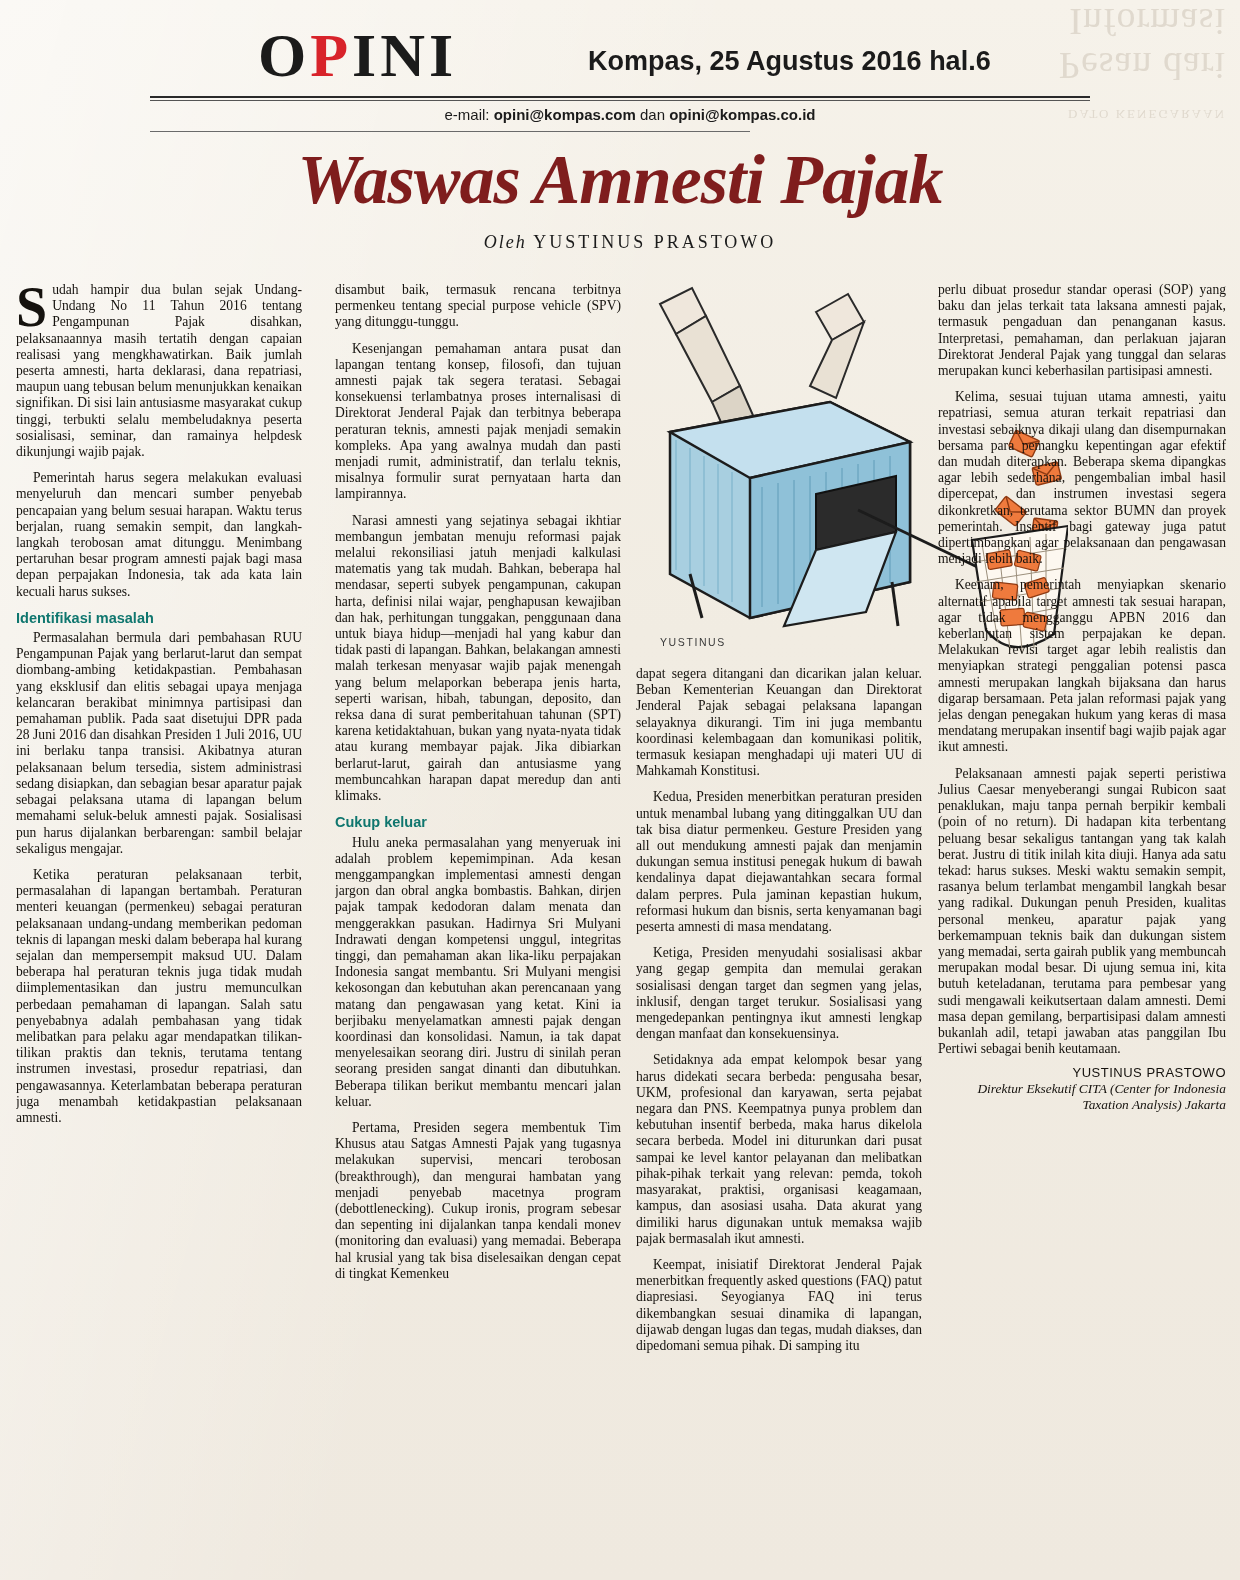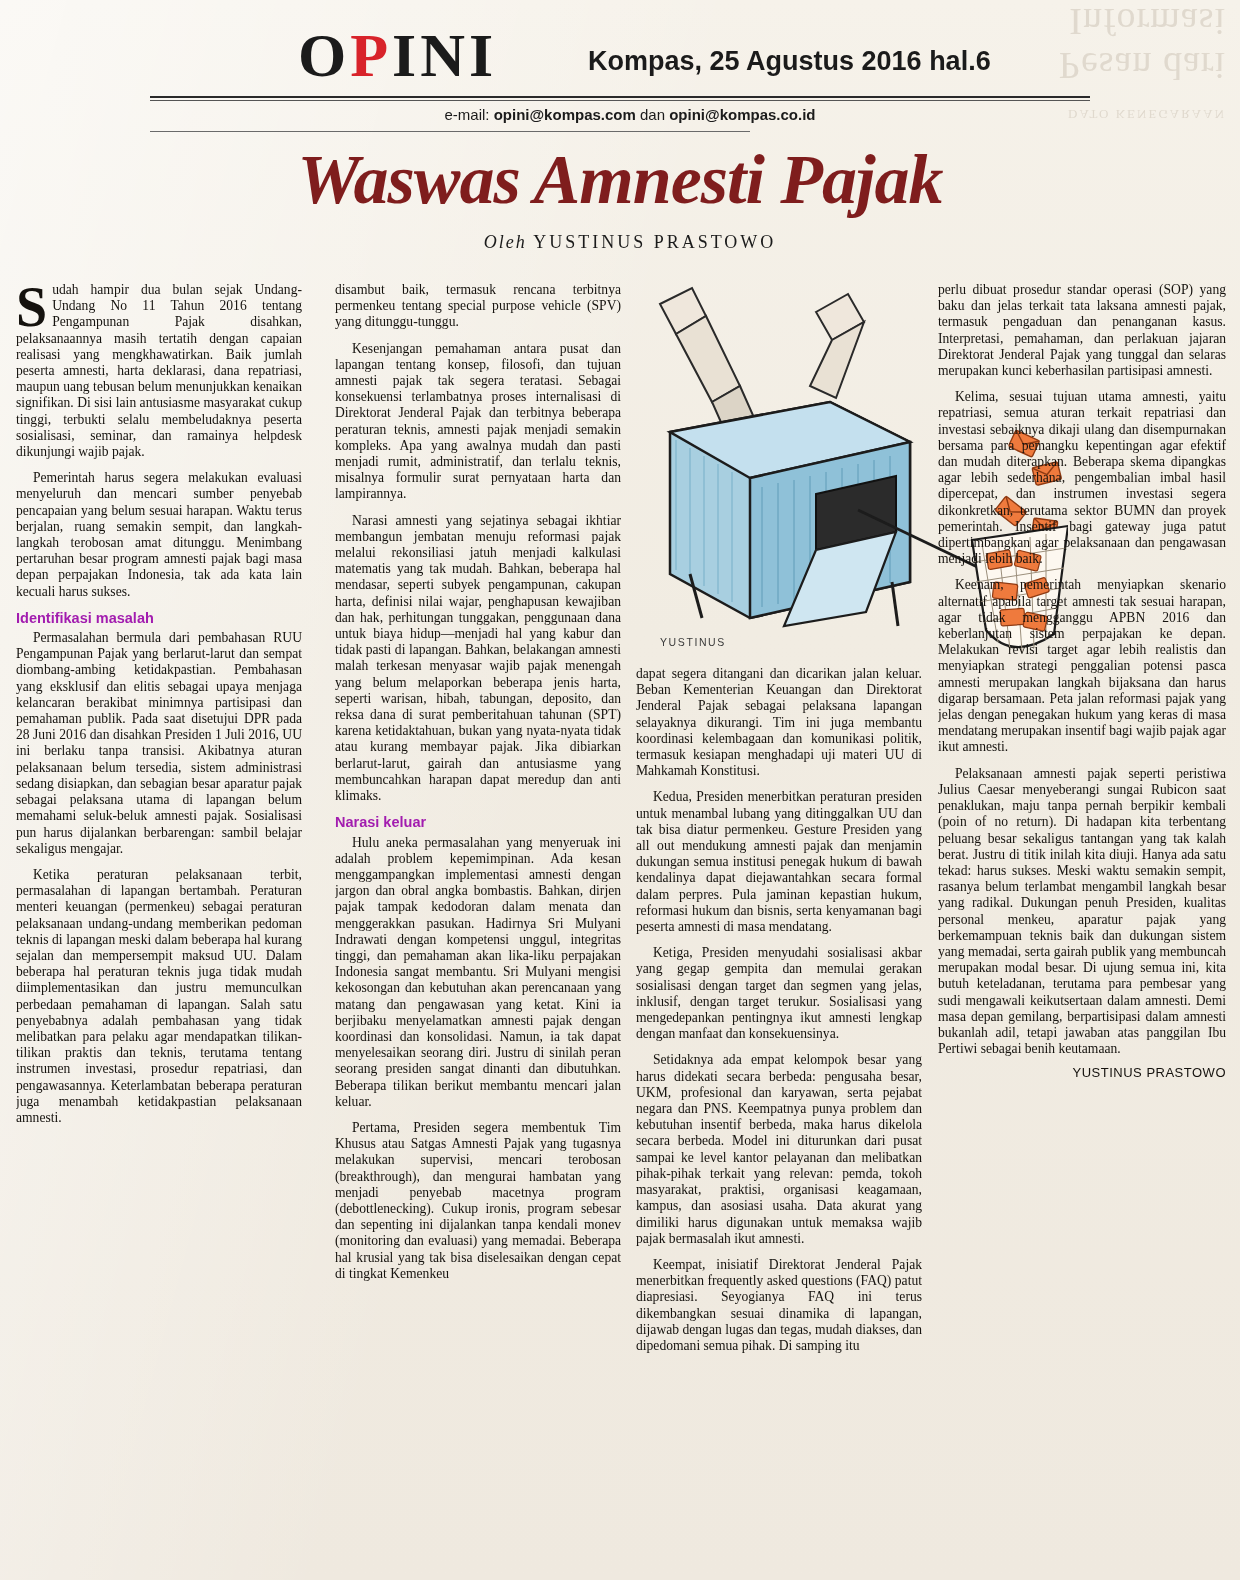--- a/index.html
+++ b/index.html
@@ -34,21 +34,20 @@
   }
   .sheet{position:absolute;inset:0;}
 
   
   .masthead{position:absolute;left:0;right:0;top:8px;height:96px;}
   .opini{
     position:absolute;left:258px;top:12px;
     font-size:62px;font-weight:bold;letter-spacing:4px;
     font-family:"Liberation Serif",serif;
     color:#1b1b1b;
-    margin-left:40px;
   }
   .opini .o{color:#1b1b1b;}
   .opini .dot{color:#d8232a;}
   .kompas-date{
     position:absolute;left:588px;top:38px;
     font-size:27px;color:#1b1b1b;
     font-family:"Liberation Sans",sans-serif;
     font-weight:600;
   }
   .rule-top{
@@ -97,21 +96,21 @@
   .col.c1{left:0;}
   .col.c2{left:319px;}
   .col.c3{left:620px;}
   .col.c4{left:922px;width:288px;}
 
   .col p{margin:0 0 0 0;text-indent:17px;}
   .col p.noind{text-indent:0;}
   .col p + p{margin-top:10px;}
   .subhead{
     font-family:"Liberation Sans",sans-serif;
-    font-weight:bold;font-size:14.5px;color:#a21caf;
+    font-weight:bold;font-size:14.5px;color:#0f766e;
     margin:10px 0 4px 0;text-indent:0;
   }
   .dropcap::first-letter{
     float:left;font-size:56px;line-height:44px;padding-right:5px;padding-top:3px;
     font-family:"Liberation Serif",serif;font-weight:bold;
   }
   .gapbefore{margin-top:11px;}
 
   
   .illus{
@@ -272,37 +271,38 @@
       <p class="gapbefore">Pemerintah harus segera melakukan evaluasi menyeluruh dan mencari sumber penyebab pencapaian yang belum sesuai harapan. Waktu terus berjalan, ruang semakin sempit, dan langkah-langkah terobosan amat ditunggu. Menimbang pertaruhan besar program amnesti pajak bagi masa depan perpajakan Indonesia, tak ada kata lain kecuali harus sukses.</p>
       <div class="subhead">Identifikasi masalah</div>
       <p>Permasalahan bermula dari pembahasan RUU Pengampunan Pajak yang berlarut-larut dan sempat diombang-ambing ketidakpastian. Pembahasan yang eksklusif dan elitis sebagai upaya menjaga kelancaran berakibat minimnya partisipasi dan pemahaman publik. Pada saat disetujui DPR pada 28 Juni 2016 dan disahkan Presiden 1 Juli 2016, UU ini berlaku tanpa transisi. Akibatnya aturan pelaksanaan belum tersedia, sistem administrasi sedang disiapkan, dan sebagian besar aparatur pajak sebagai pelaksana utama di lapangan belum memahami seluk-beluk amnesti pajak. Sosialisasi pun harus dijalankan berbarengan: sambil belajar sekaligus mengajar.</p>
       <p>Ketika peraturan pelaksanaan terbit, permasalahan di lapangan bertambah. Peraturan menteri keuangan (permenkeu) sebagai peraturan pelaksanaan undang-undang memberikan pedoman teknis di lapangan meski dalam beberapa hal kurang sejalan dan mempersempit maksud UU. Dalam beberapa hal peraturan teknis juga tidak mudah diimplementasikan dan justru memunculkan perbedaan pemahaman di lapangan. Salah satu penyebabnya adalah pembahasan yang tidak melibatkan para pelaku agar mendapatkan tilikan-tilikan praktis dan teknis, terutama tentang instrumen investasi, prosedur repatriasi, dan pengawasannya. Keterlambatan beberapa peraturan juga menambah ketidakpastian pelaksanaan amnesti.</p>
     </div>
 
     <div class="col c2">
       <p class="noind">disambut baik, termasuk rencana terbitnya permenkeu tentang special purpose vehicle (SPV) yang ditunggu-tunggu.</p>
       <p>Kesenjangan pemahaman antara pusat dan lapangan tentang konsep, filosofi, dan tujuan amnesti pajak tak segera teratasi. Sebagai konsekuensi terlambatnya proses internalisasi di Direktorat Jenderal Pajak dan terbitnya beberapa peraturan teknis, amnesti pajak menjadi semakin kompleks. Apa yang awalnya mudah dan pasti menjadi rumit, administratif, dan terlalu teknis, misalnya formulir surat pernyataan harta dan lampirannya.</p>
       <p>Narasi amnesti yang sejatinya sebagai ikhtiar membangun jembatan menuju reformasi pajak melalui rekonsiliasi jatuh menjadi kalkulasi matematis yang tak mudah. Bahkan, beberapa hal mendasar, seperti subyek pengampunan, cakupan harta, definisi nilai wajar, penghapusan kewajiban dan hak, perhitungan tunggakan, penggunaan dana untuk biaya hidup—menjadi hal yang kabur dan tidak pasti di lapangan. Bahkan, belakangan amnesti malah terkesan menyasar wajib pajak menengah yang belum melaporkan beberapa jenis harta, seperti warisan, hibah, tabungan, deposito, dan reksa dana di surat pemberitahuan tahunan (SPT) karena ketidaktahuan, bukan yang nyata-nyata tidak atau kurang membayar pajak. Jika dibiarkan berlarut-larut, gairah dan antusiasme yang membuncahkan harapan dapat meredup dan anti klimaks.</p>
-      <div class="subhead">Narasi keluar</div>
+      <div class="subhead">Cukup keluar</div>
       <p>Hulu aneka permasalahan yang menyeruak ini adalah problem kepemimpinan. Ada kesan menggampangkan implementasi amnesti dengan jargon dan obral angka bombastis. Bahkan, dirjen pajak tampak kedodoran dalam menata dan menggerakkan pasukan. Hadirnya Sri Mulyani Indrawati dengan kompetensi unggul, integritas tinggi, dan pemahaman akan lika-liku perpajakan Indonesia sangat membantu. Sri Mulyani mengisi kekosongan dan kebutuhan akan perencanaan yang matang dan pengawasan yang ketat. Kini ia berjibaku menyelamatkan amnesti pajak dengan koordinasi dan konsolidasi. Namun, ia tak dapat menyelesaikan seorang diri. Justru di sinilah peran seorang presiden sangat dinanti dan dibutuhkan. Beberapa tilikan berikut membantu mencari jalan keluar.</p>
       <p>Pertama, Presiden segera membentuk Tim Khusus atau Satgas Amnesti Pajak yang tugasnya melakukan supervisi, mencari terobosan (breakthrough), dan mengurai hambatan yang menjadi penyebab macetnya program (debottlenecking). Cukup ironis, program sebesar dan sepenting ini dijalankan tanpa kendali monev (monitoring dan evaluasi) yang memadai. Beberapa hal krusial yang tak bisa diselesaikan dengan cepat di tingkat Kemenkeu</p>
     </div>
 
     <div class="col c3" style="padding-top:384px;height:901px;">
       <p class="noind">dapat segera ditangani dan dicarikan jalan keluar. Beban Kementerian Keuangan dan Direktorat Jenderal Pajak sebagai pelaksana lapangan selayaknya dikurangi. Tim ini juga membantu koordinasi kelembagaan dan komunikasi politik, termasuk kesiapan menghadapi uji materi UU di Mahkamah Konstitusi.</p>
       <p>Kedua, Presiden menerbitkan peraturan presiden untuk menambal lubang yang ditinggalkan UU dan tak bisa diatur permenkeu. Gesture Presiden yang all out mendukung amnesti pajak dan menjamin dukungan semua institusi penegak hukum di bawah kendalinya dapat diejawantahkan secara formal dalam perpres. Pula jaminan kepastian hukum, reformasi hukum dan bisnis, serta kenyamanan bagi peserta amnesti di masa mendatang.</p>
       <p>Ketiga, Presiden menyudahi sosialisasi akbar yang gegap gempita dan memulai gerakan sosialisasi dengan target dan segmen yang jelas, inklusif, dengan target terukur. Sosialisasi yang mengedepankan pentingnya ikut amnesti lengkap dengan manfaat dan konsekuensinya.</p>
       <p>Setidaknya ada empat kelompok besar yang harus didekati secara berbeda: pengusaha besar, UKM, profesional dan karyawan, serta pejabat negara dan PNS. Keempatnya punya problem dan kebutuhan insentif berbeda, maka harus dikelola secara berbeda. Model ini diturunkan dari pusat sampai ke level kantor pelayanan dan melibatkan pihak-pihak terkait yang relevan: pemda, tokoh masyarakat, praktisi, organisasi keagamaan, kampus, dan asosiasi usaha. Data akurat yang dimiliki harus digunakan untuk memaksa wajib pajak bermasalah ikut amnesti.</p>
       <p>Keempat, inisiatif Direktorat Jenderal Pajak menerbitkan frequently asked questions (FAQ) patut diapresiasi. Seyogianya FAQ ini terus dikembangkan sesuai dinamika di lapangan, dijawab dengan lugas dan tegas, mudah diakses, dan dipedomani semua pihak. Di samping itu</p>
     </div>
 
     <div class="col c4">
       <p class="noind">perlu dibuat prosedur standar operasi (SOP) yang baku dan jelas terkait tata laksana amnesti pajak, termasuk pengaduan dan penanganan kasus. Interpretasi, pemahaman, dan perlakuan jajaran Direktorat Jenderal Pajak yang tunggal dan selaras merupakan kunci keberhasilan partisipasi amnesti.</p>
       <p>Kelima, sesuai tujuan utama amnesti, yaitu repatriasi, semua aturan terkait repatriasi dan investasi sebaiknya dikaji ulang dan disempurnakan bersama para pemangku kepentingan agar efektif dan mudah diterapkan. Beberapa skema dipangkas agar lebih sederhana, pengembalian imbal hasil dipercepat, dan instrumen investasi segera dikonkretkan, terutama sektor BUMN dan proyek pemerintah. Insentif bagi gateway juga patut dipertimbangkan agar pelaksanaan dan pengawasan menjadi lebih baik.</p>
       <p>Keenam, pemerintah menyiapkan skenario alternatif apabila target amnesti tak sesuai harapan, agar tidak mengganggu APBN 2016 dan keberlanjutan sistem perpajakan ke depan. Melakukan revisi target agar lebih realistis dan menyiapkan strategi penggalian potensi pasca amnesti merupakan langkah bijaksana dan harus digarap bersamaan. Peta jalan reformasi pajak yang jelas dengan penegakan hukum yang keras di masa mendatang merupakan insentif bagi wajib pajak agar ikut amnesti.</p>
       <p>Pelaksanaan amnesti pajak seperti peristiwa Julius Caesar menyeberangi sungai Rubicon saat penaklukan, maju tanpa pernah berpikir kembali (poin of no return). Di hadapan kita terbentang peluang besar sekaligus tantangan yang tak kalah berat. Justru di titik inilah kita diuji. Hanya ada satu tekad: harus sukses. Meski waktu semakin sempit, rasanya belum terlambat mengambil langkah besar yang radikal. Dukungan penuh Presiden, kualitas personal menkeu, aparatur pajak yang berkemampuan teknis baik dan dukungan sistem yang memadai, serta gairah publik yang membuncah merupakan modal besar. Di ujung semua ini, kita butuh keteladanan, terutama para pembesar yang sudi mengawali keikutsertaan dalam amnesti. Demi masa depan gemilang, berpartisipasi dalam amnesti bukanlah adil, tetapi jawaban atas panggilan Ibu Pertiwi sebagai benih keutamaan.</p>
       <div class="signoff">
         <div class="nm">YUSTINUS PRASTOWO</div>
+        <div class="ro">Direktur Eksekutif CITA (Center for Indonesia Taxation Analysis) Jakarta</div>
       </div>
     </div>
 
   </div>
 </div>
 
 </body></html>

